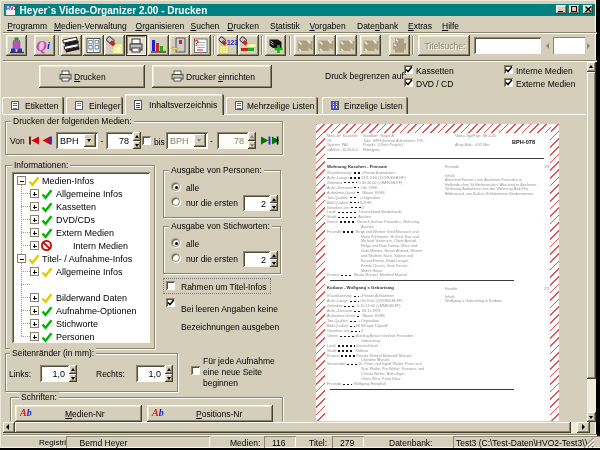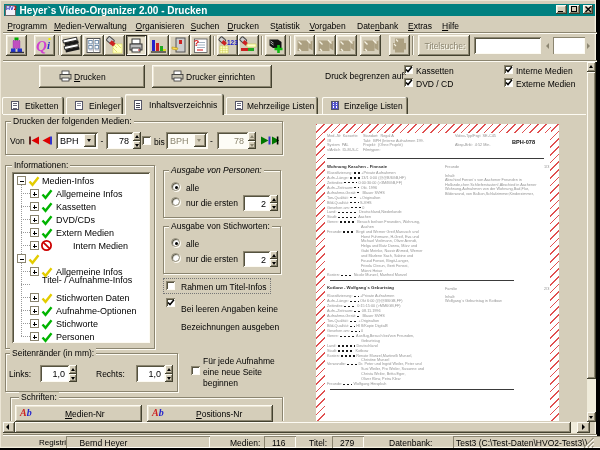--- a/index.html
+++ b/index.html
@@ -379,35 +379,35 @@
           <circle cx="5.5" cy="5.5" r="4.6" fill="none" stroke="#c00" stroke-width="1.8"></circle>
           <path d="M2.3,2.3 L8.7,8.7" stroke="#c00" stroke-width="1.8"></path>
         </svg>
         <span class="tlbl" style="left:41px;margin-left:20px;">Intern Medien</span>
       </div>
 <div class="trow" style="top:81px;">
         <div class="texp" style="left:5px;top:1px;"></div>
         <svg class="abs" style="left:16px;top:0.5px;" width="12" height="11">
           <path d="M1.5,5.5 L4.5,8.8 L10.5,1.2" fill="none" stroke="#e3cc00" stroke-width="2.4"></path>
         </svg>
-        <span class="tlbl" style="left:30px;margin-top:21px;">Titel- / Aufnahme-Infos</span>
+        <span class="tlbl" style="left:30px;">Titel- / Aufnahme-Infos</span>
       </div>
 <div class="trow" style="top:94px;">
         <div class="texp plus" style="left:18px;top:1px;"></div>
         <svg class="abs" style="left:29px;top:0.5px;" width="12" height="11">
           <path d="M1.5,5.5 L4.5,8.8 L10.5,1.2" fill="none" stroke="#e3cc00" stroke-width="2.4"></path>
         </svg>
         <span class="tlbl" style="left:44px;">Allgemeine Infos</span>
       </div>
 <div class="trow" style="top:120px;">
         <div class="texp plus" style="left:18px;top:1px;"></div>
         <svg class="abs" style="left:29px;top:0.5px;" width="12" height="11">
           <path d="M1.5,5.5 L4.5,8.8 L10.5,1.2" fill="none" stroke="#e3cc00" stroke-width="2.4"></path>
         </svg>
-        <span class="tlbl" style="left:44px;">Stichworten Daten</span>
+        <span class="tlbl" style="left:44px;">Bilderwand Daten</span>
       </div>
 <div class="trow" style="top:133px;">
         <div class="texp plus" style="left:18px;top:1px;"></div>
         <svg class="abs" style="left:29px;top:0.5px;" width="12" height="11">
           <path d="M1.5,5.5 L4.5,8.8 L10.5,1.2" fill="none" stroke="#00b400" stroke-width="2.4"></path>
         </svg>
         <span class="tlbl" style="left:44px;">Aufnahme-Optionen</span>
       </div>
 <div class="trow" style="top:146px;">
         <div class="texp plus" style="left:18px;top:1px;"></div>
@@ -419,21 +419,21 @@
 <div class="trow" style="top:159px;">
         <div class="texp plus" style="left:18px;top:1px;"></div>
         <svg class="abs" style="left:29px;top:0.5px;" width="12" height="11">
           <path d="M1.5,5.5 L4.5,8.8 L10.5,1.2" fill="none" stroke="#00b400" stroke-width="2.4"></path>
         </svg>
         <span class="tlbl" style="left:44px;">Personen</span>
       </div>
 </div>
 
 <div class="gb abs" style="left:163px;top:170px;width:118px;height:48px;">
-      <span class="gl" style="left:5px;font-style:italic;">Ausgabe von Personen:</span>
+      <span class="gl" style="left:5px;">Ausgabe von Personen:</span>
     </div>
 <div class="radio" style="left:171px;top:182px;">
       <div class="rdot"></div>
     </div>
     <div class="abs" style="left:186px;top:183px;">alle</div>
 <div class="radio" style="left:171px;top:197px;"></div>
     <div class="abs" style="left:186px;top:198px;">nur die ersten</div>
 <div class="sunk abs" style="left:243px;top:195px;width:27px;height:16px;">
       <span class="abs" style="right:4px;top:3.5px;font-size:9px;">2</span>
     </div>

